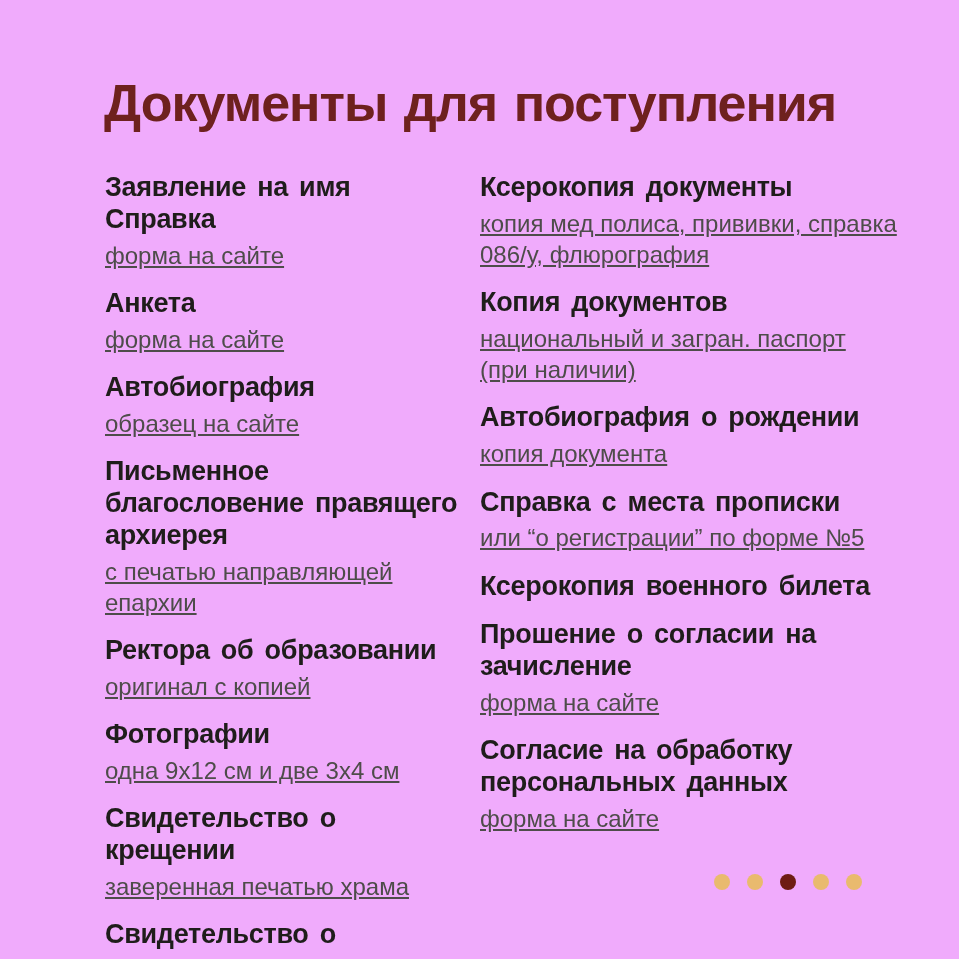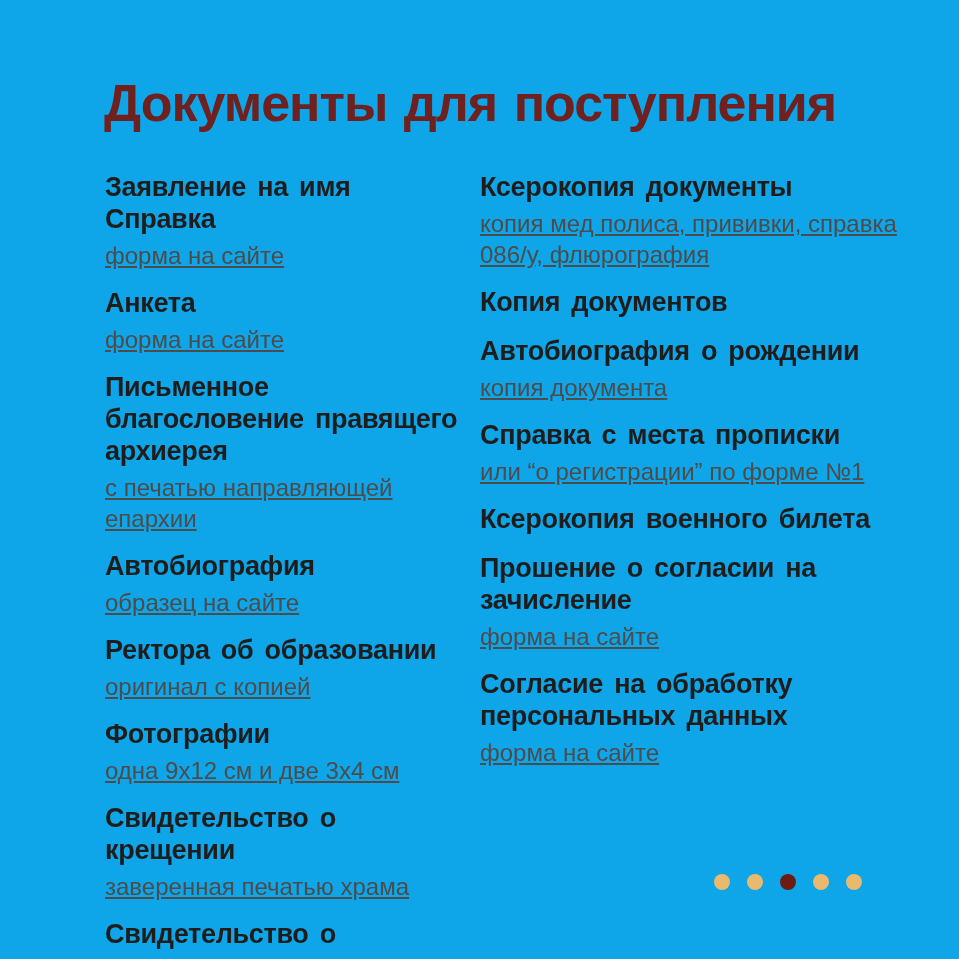--- a/index.html
+++ b/index.html
@@ -65,46 +65,46 @@
   }
   .dot {
     width: 16px;
     height: 16px;
     border-radius: 50%;
   }
 </style>
 </head>
 <body>
 
-<div class="page" style="background: #0ea5e9;">
+<div class="page" style="background: #f0abfc;">
 
   <h1 class="page-title" style="color: rgb(110, 33, 30);">Документы для поступления</h1>
 
   <div class="columns">
 
     <div class="col col-left">
 
         <div class="item">
           <div class="item-title">Заявление на имя Справка</div>
           <div class="item-sub">форма на сайте</div>
         </div>
 
         <div class="item">
           <div class="item-title">Анкета</div>
           <div class="item-sub">форма на сайте</div>
         </div>
 
         <div class="item">
-          <div class="item-title">Письменное благословение правящего архиерея</div>
-          <div class="item-sub">с печатью направляющей епархии</div>
+          <div class="item-title">Автобиография</div>
+          <div class="item-sub">образец на сайте</div>
         </div>
 
         <div class="item">
-          <div class="item-title">Автобиография</div>
-          <div class="item-sub">образец на сайте</div>
+          <div class="item-title">Письменное благословение правящего архиерея</div>
+          <div class="item-sub">с печатью направляющей епархии</div>
         </div>
 
         <div class="item">
           <div class="item-title">Ректора об образовании</div>
           <div class="item-sub">оригинал с копией</div>
         </div>
 
         <div class="item">
           <div class="item-title">Фотографии</div>
           <div class="item-sub">одна 9х12 см и две 3х4 см</div>
@@ -123,30 +123,31 @@
 
     <div class="col col-right">
 
         <div class="item">
           <div class="item-title">Ксерокопия документы</div>
           <div class="item-sub">копия мед полиса, прививки, справка 086/у, флюрография</div>
         </div>
 
         <div class="item">
           <div class="item-title">Копия документов</div>
+          <div class="item-sub">национальный и загран. паспорт (при наличии)</div>
         </div>
 
         <div class="item">
           <div class="item-title">Автобиография о рождении</div>
           <div class="item-sub">копия документа</div>
         </div>
 
         <div class="item">
           <div class="item-title">Справка с места прописки</div>
-          <div class="item-sub">или “о регистрации” по форме №1</div>
+          <div class="item-sub">или “о регистрации” по форме №5</div>
         </div>
 
         <div class="item">
           <div class="item-title">Ксерокопия военного билета</div>
         </div>
 
 
         <div class="item">
           <div class="item-title">Прошение о согласии на зачисление</div>
           <div class="item-sub">форма на сайте</div>

